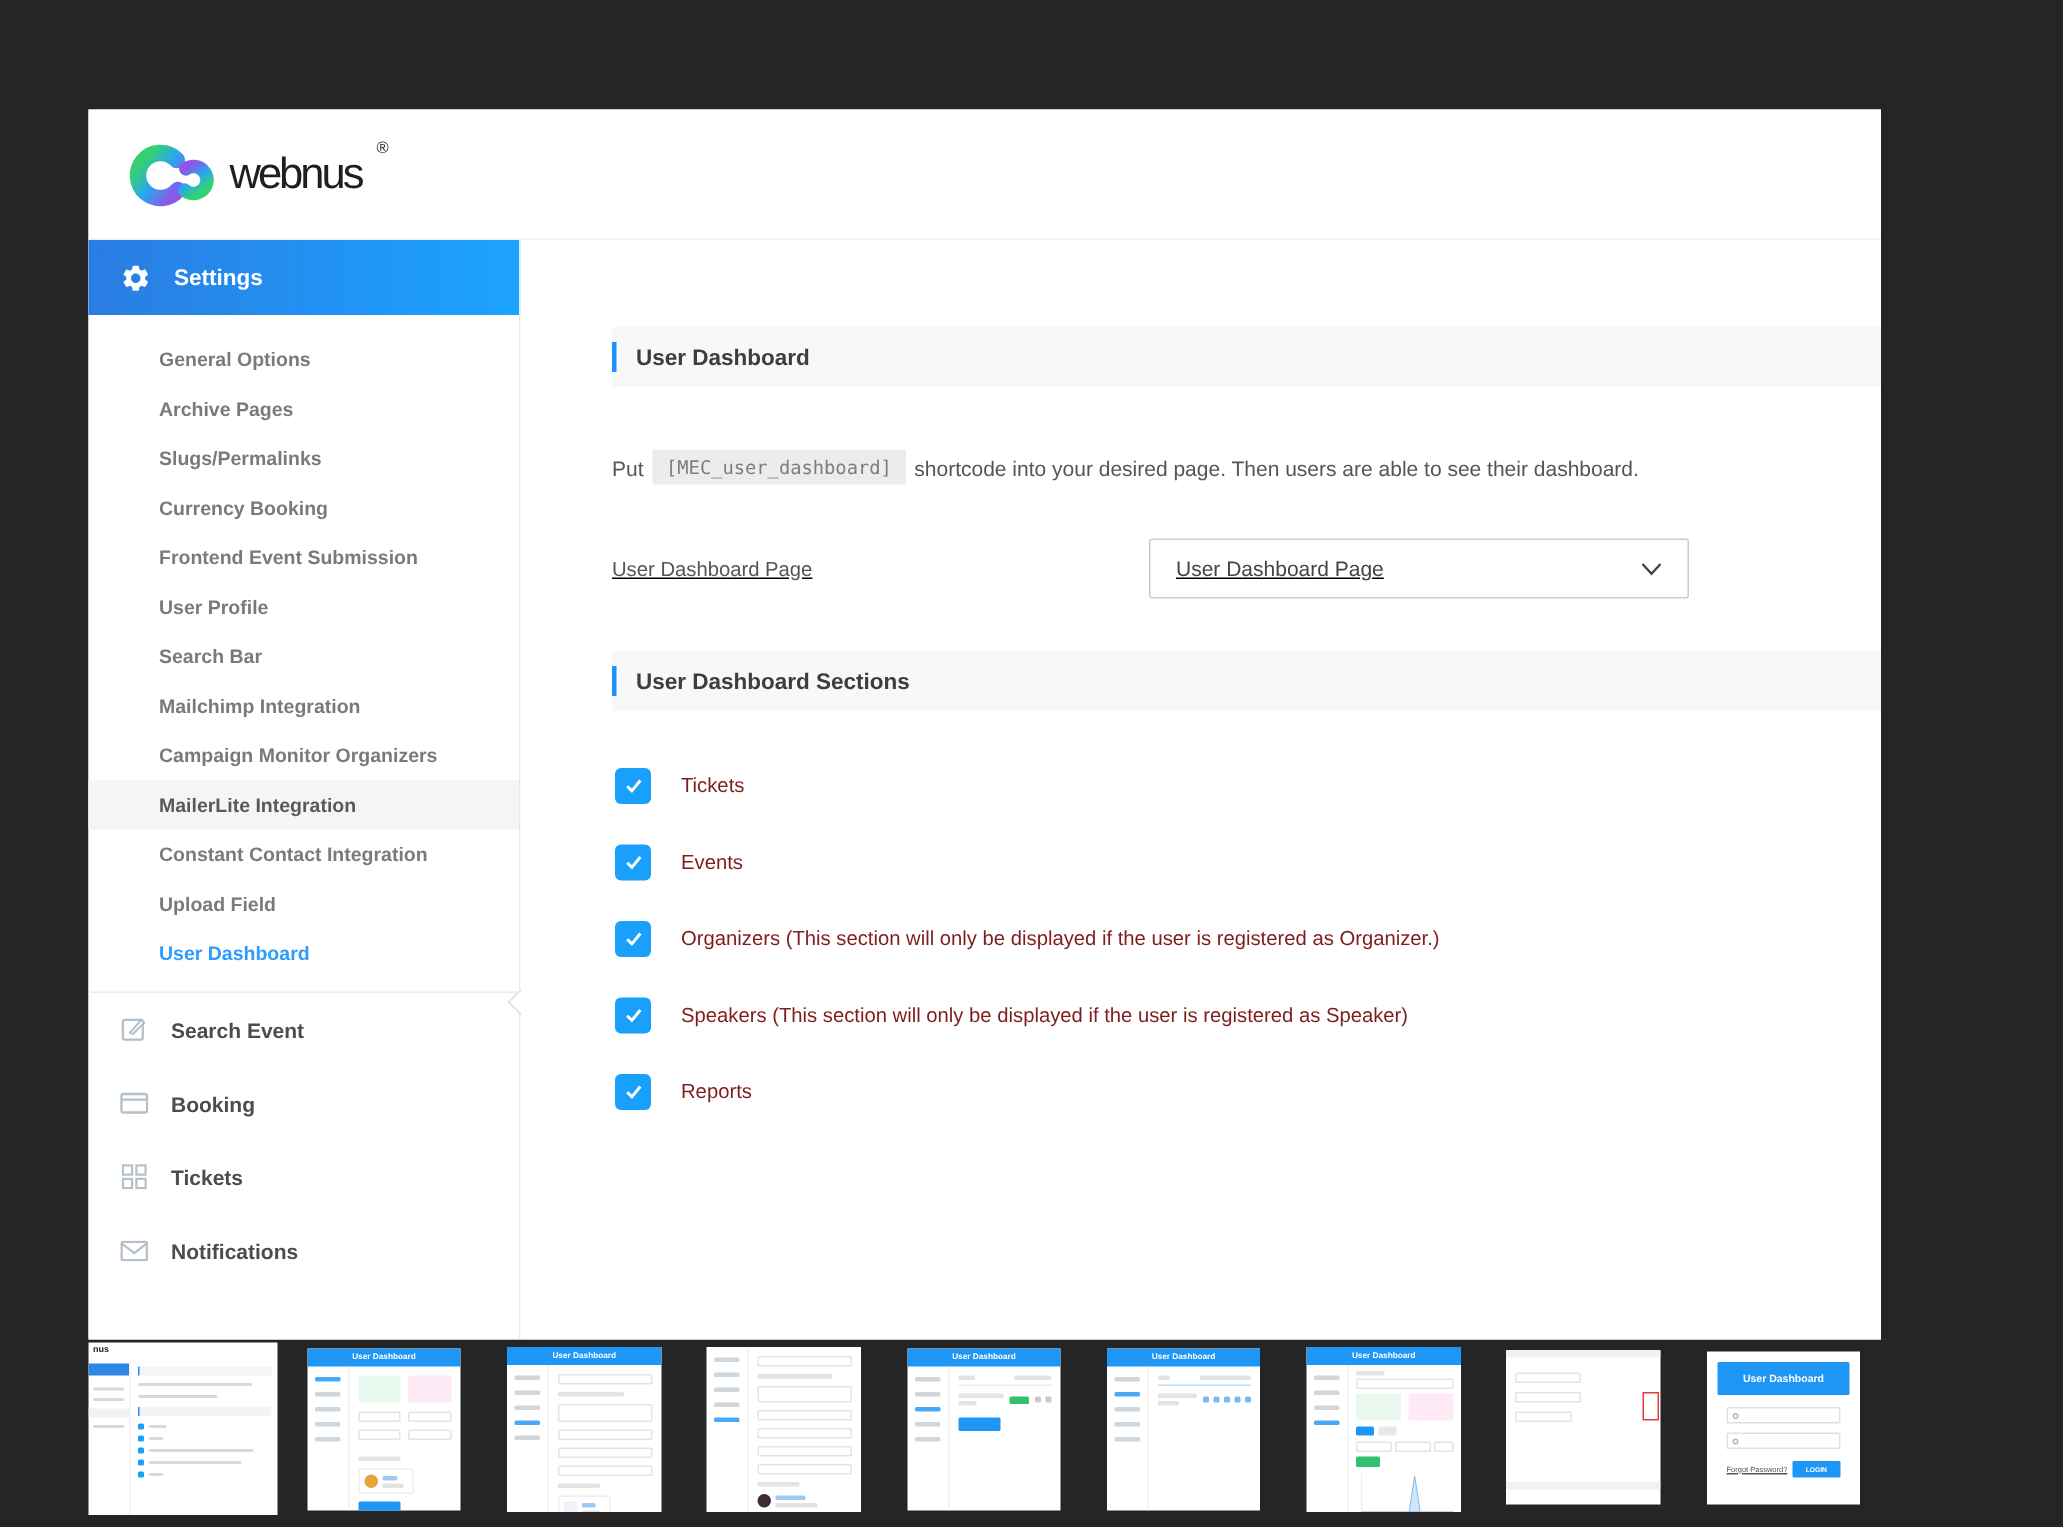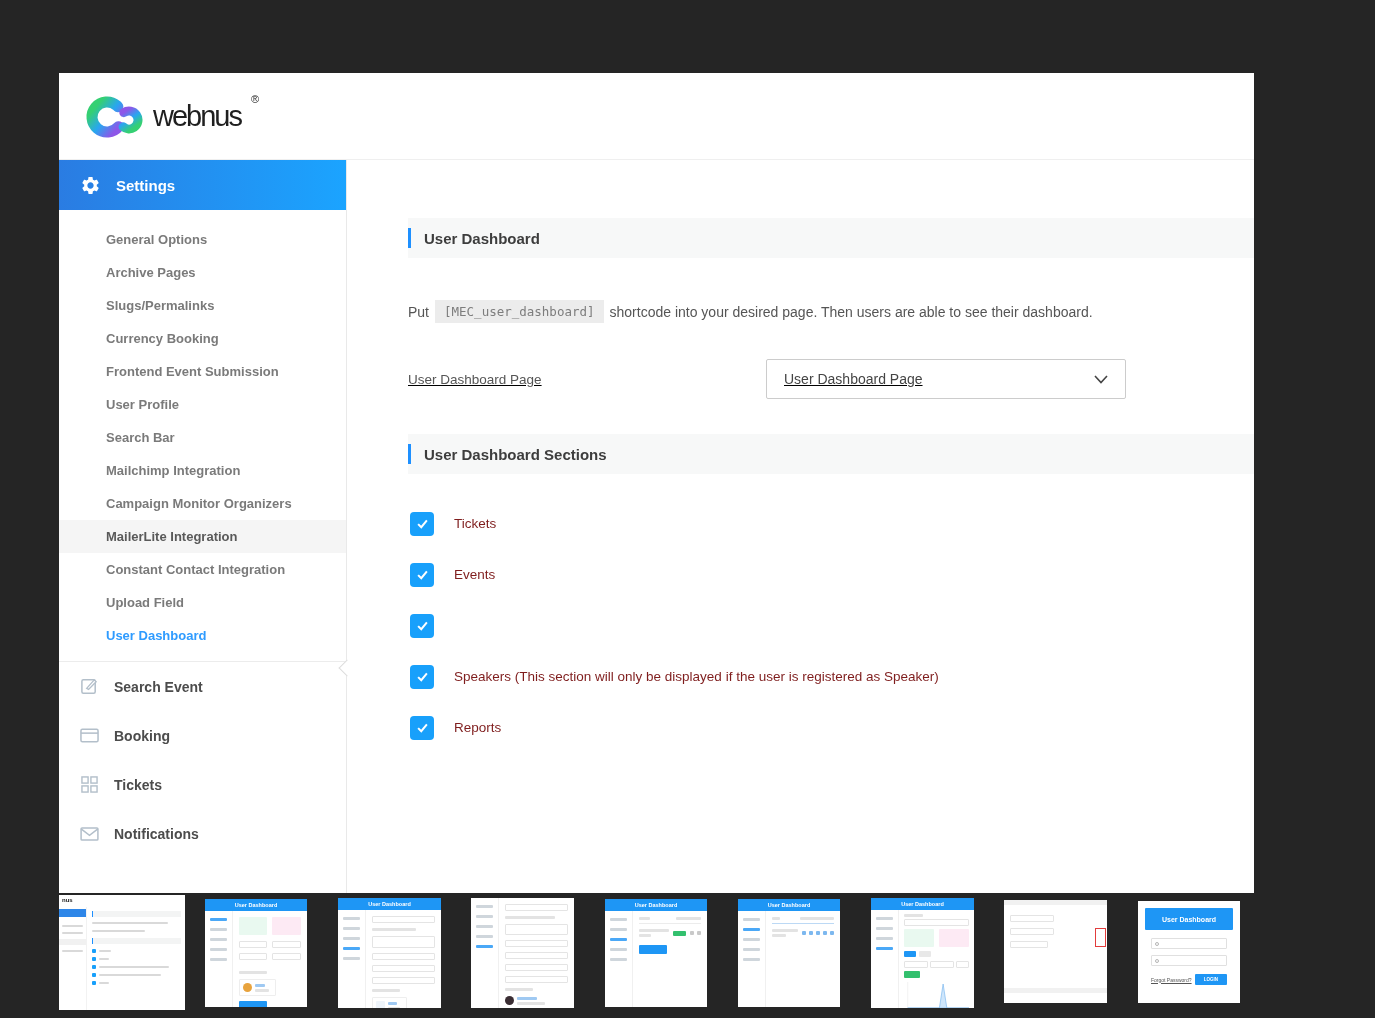--- a/index.html
+++ b/index.html
@@ -235,20 +235,21 @@
               </svg>
           </span>
           <span class="check-label">Events</span>
         </div>
         <div class="check-row">
           <span class="checkbox">
             <svg width="15" height="15" viewBox="0 0 24 24">
                 <polyline points="5,13 10,18 19,7" fill="none" stroke="#fff" stroke-width="3.2"></polyline>
               </svg>
           </span>
+          <span class="check-label">Organizers (This section will only be displayed if the user is registered as Organizer.)</span>
         </div>
         <div class="check-row">
           <span class="checkbox">
             <svg width="15" height="15" viewBox="0 0 24 24">
                 <polyline points="5,13 10,18 19,7" fill="none" stroke="#fff" stroke-width="3.2"></polyline>
               </svg>
           </span>
           <span class="check-label">Speakers (This section will only be displayed if the user is registered as Speaker)</span>
         </div>
         <div class="check-row">

